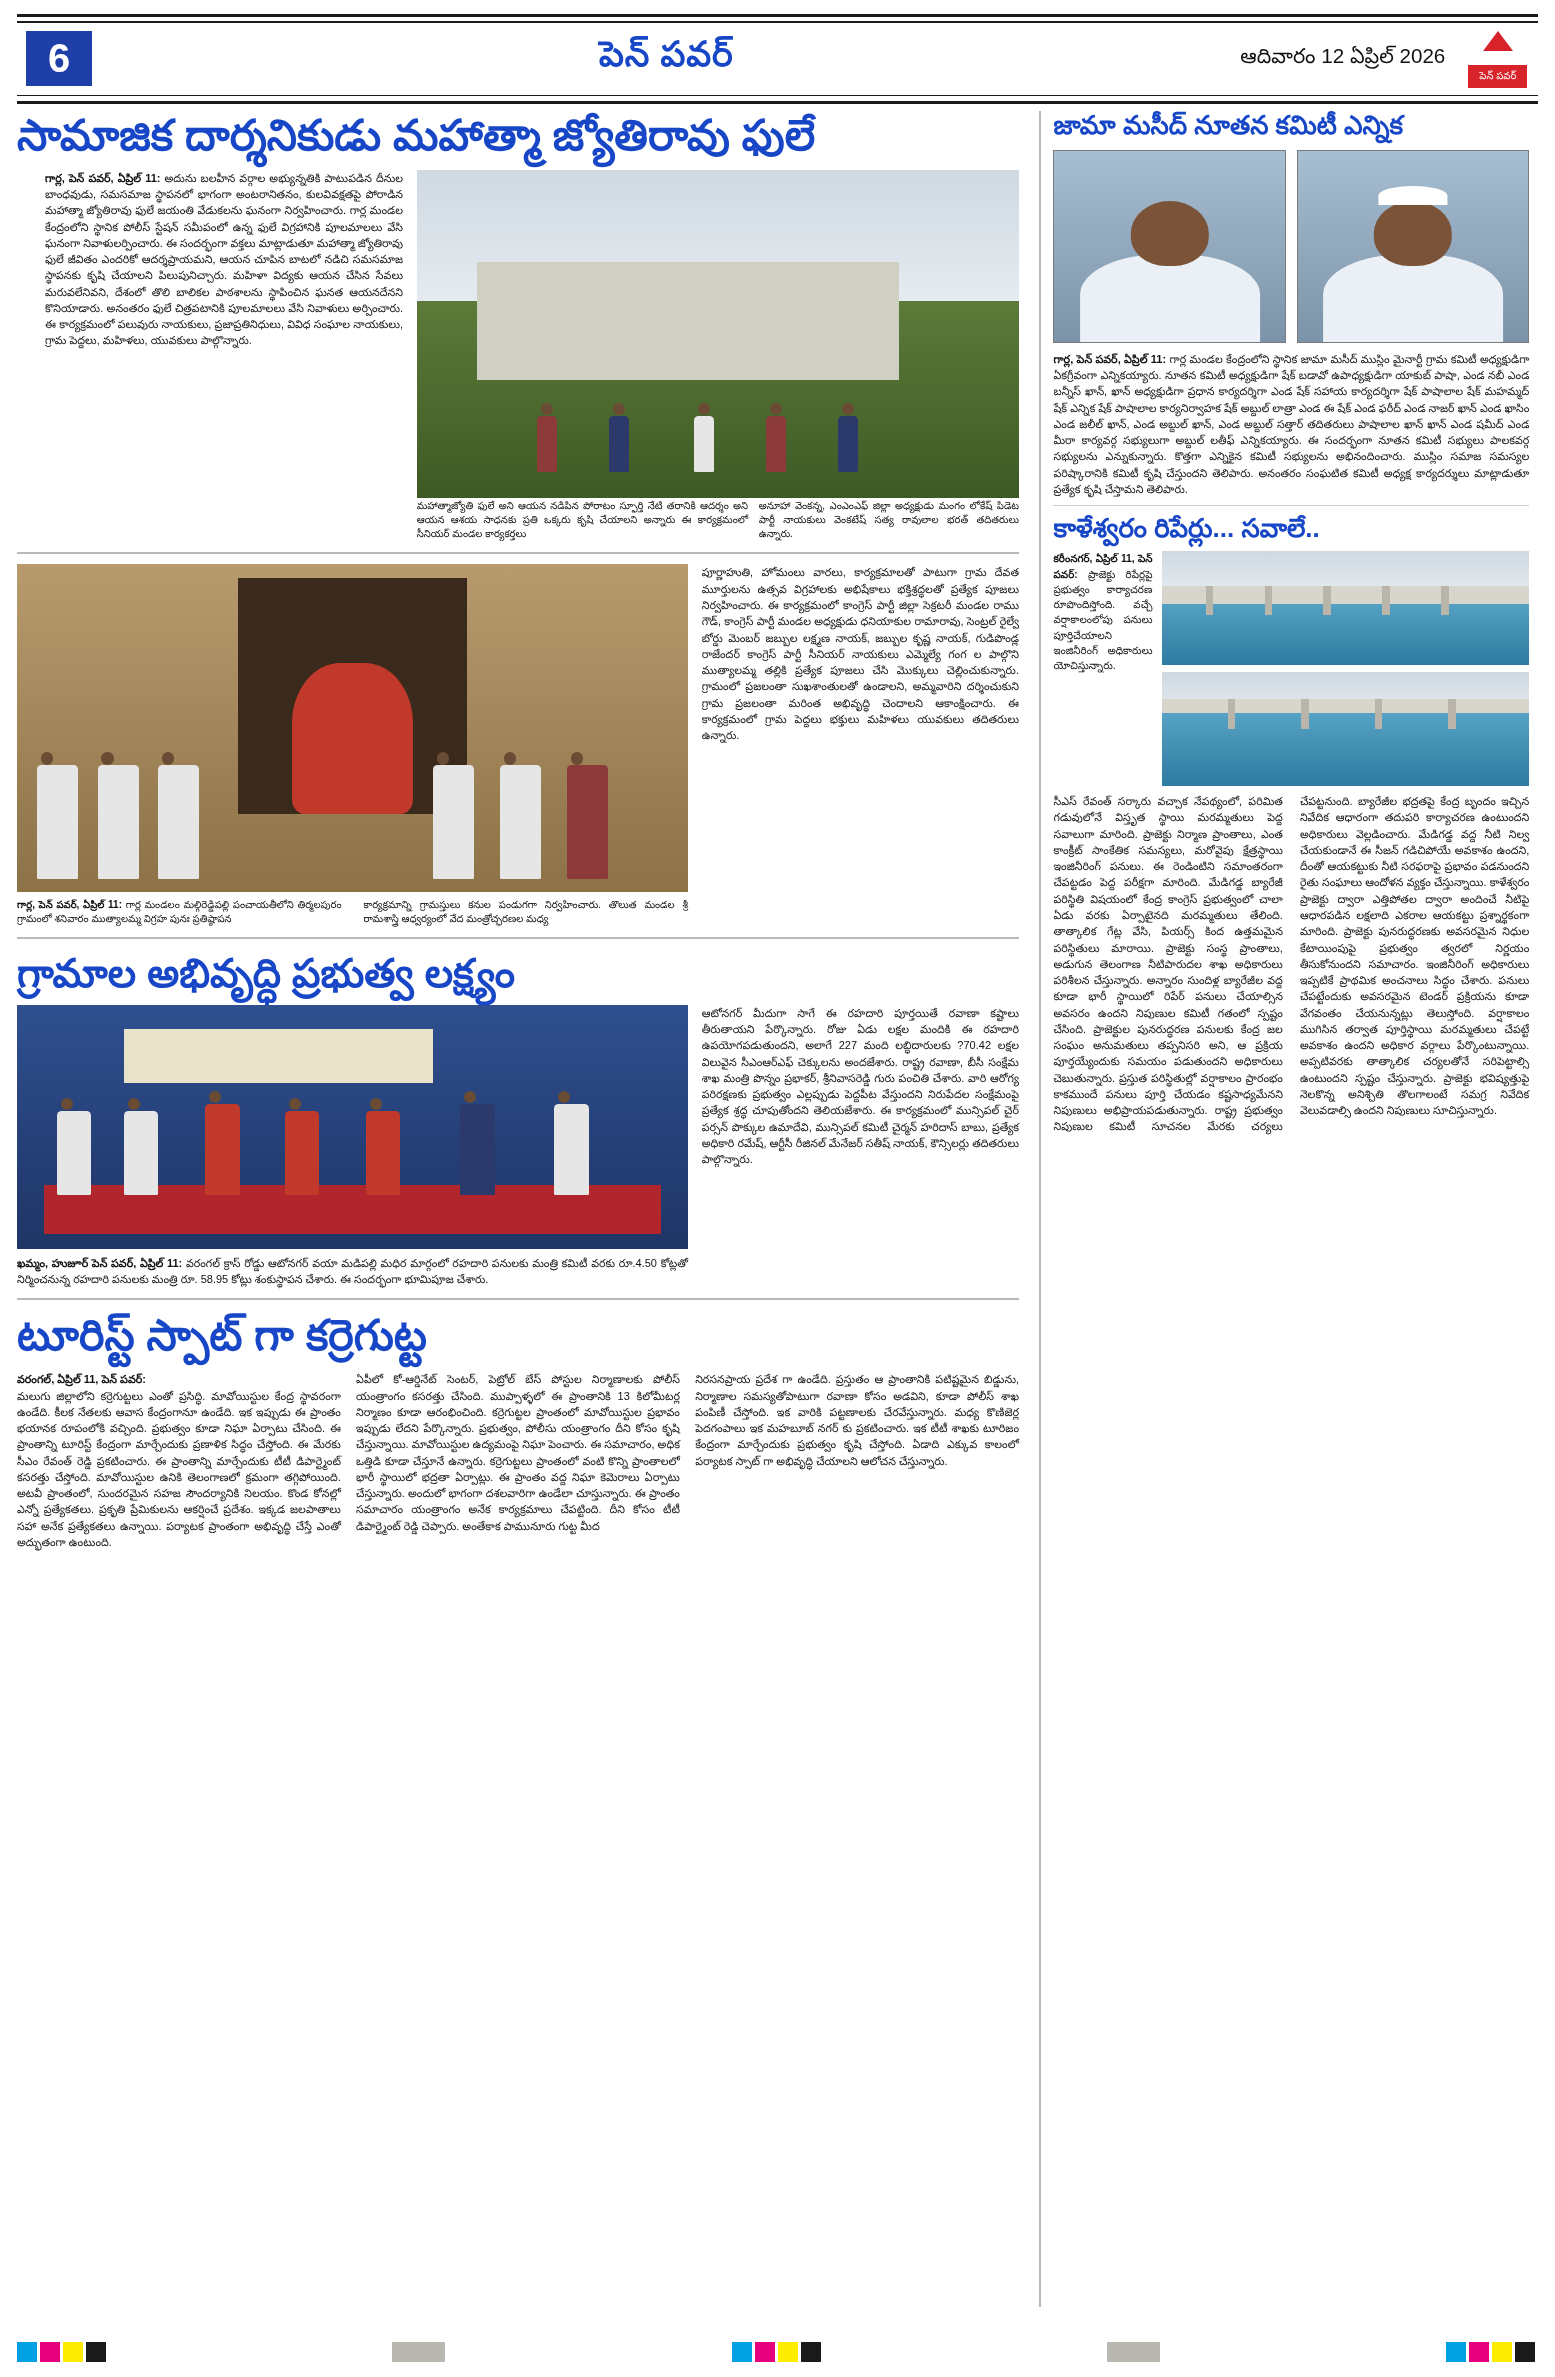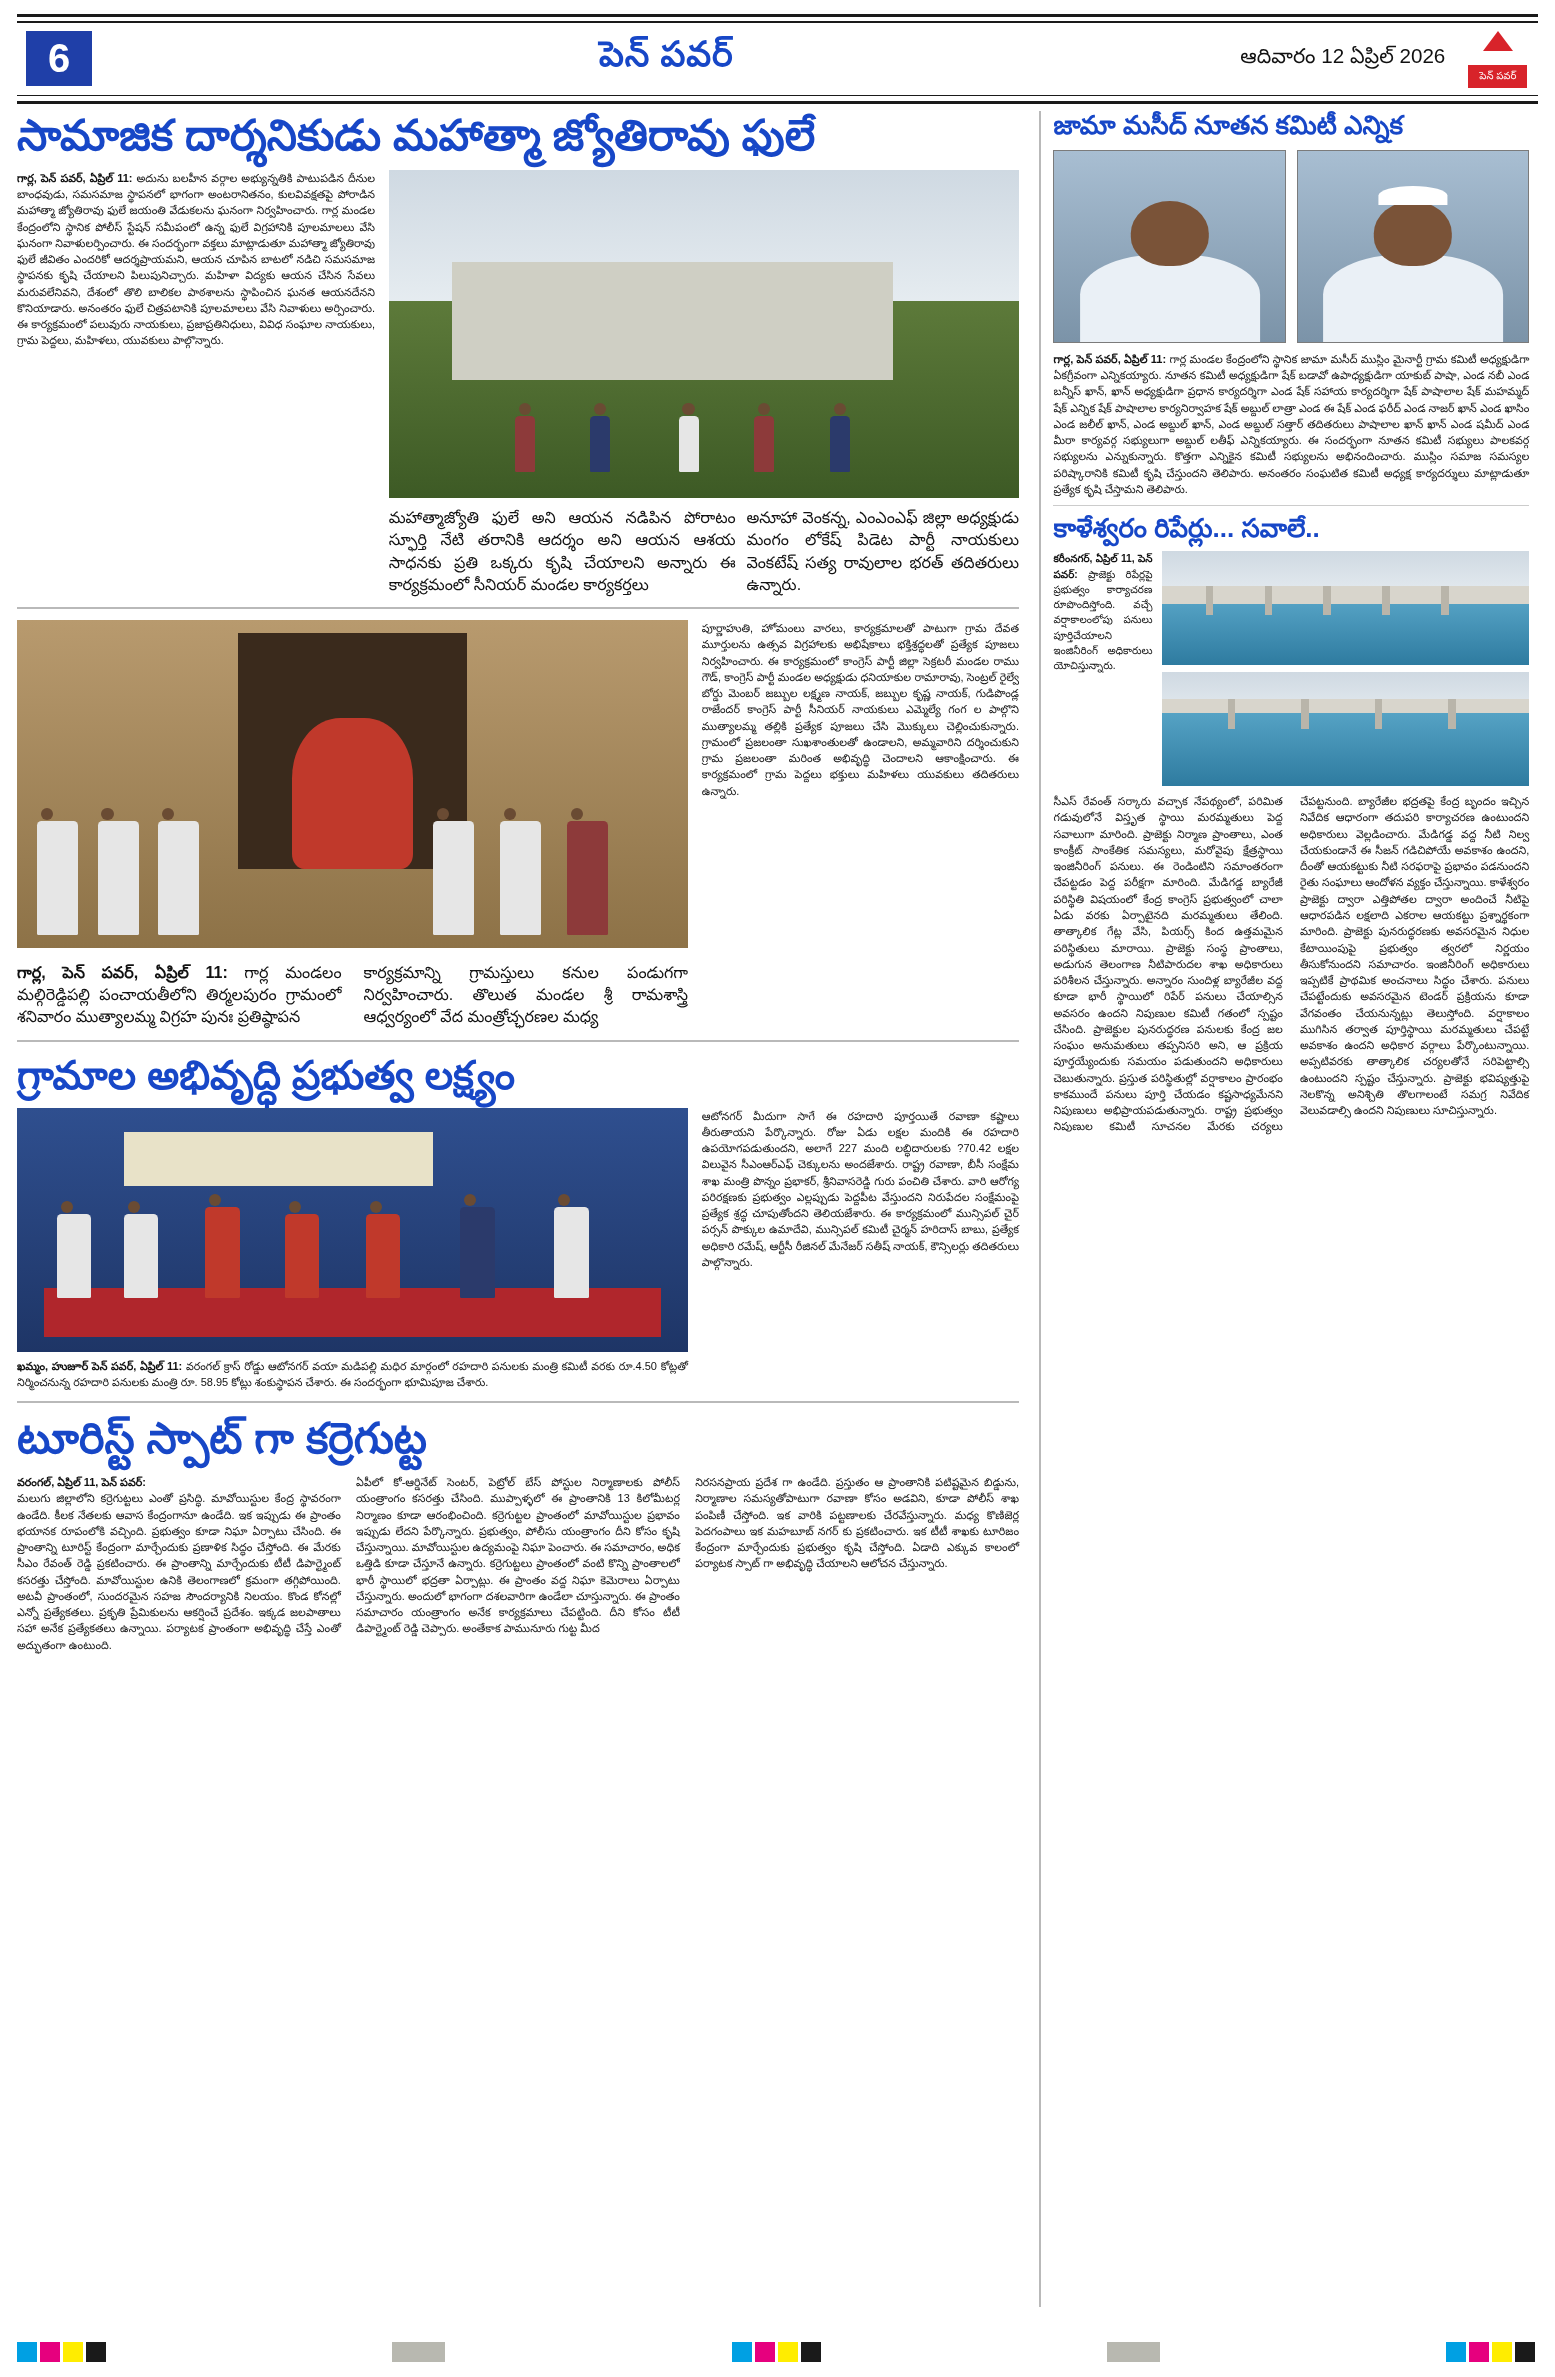--- a/index.html
+++ b/index.html
@@ -34,21 +34,21 @@
   .h-lg { font-size:40px; }
   .h-md { font-size:26px; }
   .rule { height:2.3px; background:#b9b9b9; margin:10.7px 0; }
   .rule-thin { height:1.5px; background:#cccccc; margin:7.6px 0; }
 
   .txt { font-size:11px; line-height:1.48; text-align:justify; color:#111; }
   .txt b, .lead { font-weight:bold; }
   .cols2 { column-count:2; column-gap:17px; }
 
   .photo { background:#c9cbbf; position:relative; overflow:hidden; }
-  .cap { font-size:16px; line-height:1.4; color:#111; text-align:justify; margin-top:9px; }
+  .cap { font-size:10px; line-height:1.4; color:#111; text-align:justify; margin-top:1px; }
 
   
   .ph-sky { position:absolute; left:0; right:0; top:0; height:45%; background:linear-gradient(#cfd9e2,#e8eef2); }
   .ph-green { position:absolute; left:0; right:0; bottom:0; height:60%; background:linear-gradient(#5d7a3a,#3d5a25); }
   .ph-build { position:absolute; background:#b9a894; }
   .ph-fig { position:absolute; bottom:8%; width:20px; height:56px; background:#8d3a3a; border-radius:4.6px 4.6px 1.5px 1.5px; }
   .ph-fig.b { background:#2b3a6b; }
   .ph-fig.w { background:#e6e6e6; }
   .ph-fig:after { content:""; position:absolute; top:-13px; left:3.8px; width:12.2px; height:12.2px; border-radius:50%; background:#6a4b33; }
 
@@ -92,21 +92,21 @@
     </div>
   </div>
 
   <div class="body-wrap">
 
     <div class="left-col">
 
       <div>
         <div class="headline h-xl">సామాజిక దార్శనికుడు మహాత్మా జ్యోతిరావు ఫులే</div>
         <div style="display:flex; gap:13.7px; margin-top:9.1px;">
-          <div style="width:358px;">
+          <div style="width:358px;margin-left:28px;">
             <div class="txt">
               <b>గార్ల, పెన్ పవర్, ఏప్రిల్ 11:</b>
               <span>అదును బలహీన వర్గాల అభ్యున్నతికి పాటుపడిన దీనుల బాంధవుడు, సమసమాజ స్థాపనలో భాగంగా అంటరానితనం, కులవివక్షతపై పోరాడిన మహాత్మా జ్యోతిరావు ఫులే జయంతి వేడుకలను ఘనంగా నిర్వహించారు. గార్ల మండల కేంద్రంలోని స్థానిక పోలీస్ స్టేషన్ సమీపంలో ఉన్న ఫులే విగ్రహానికి పూలమాలలు వేసి ఘనంగా నివాళులర్పించారు. ఈ సందర్భంగా వక్తలు మాట్లాడుతూ మహాత్మా జ్యోతిరావు ఫులే జీవితం ఎందరికో ఆదర్శప్రాయమని, ఆయన చూపిన బాటలో నడిచి సమసమాజ స్థాపనకు కృషి చేయాలని పిలుపునిచ్చారు. మహిళా విద్యకు ఆయన చేసిన సేవలు మరువలేనివని, దేశంలో తొలి బాలికల పాఠశాలను స్థాపించిన ఘనత ఆయనదేనని కొనియాడారు. అనంతరం ఫులే చిత్రపటానికి పూలమాలలు వేసి నివాళులు అర్పించారు. ఈ కార్యక్రమంలో పలువురు నాయకులు, ప్రజాప్రతినిధులు, వివిధ సంఘాల నాయకులు, గ్రామ పెద్దలు, మహిళలు, యువకులు పాల్గొన్నారు.</span>
             </div>
           </div>
           <div style="flex:1;">
             <div class="photo" style="height:328px;">
               <div class="ph-sky"></div>
               <div class="ph-green"></div>
               <div class="ph-build" style="left:10%; top:28%; width:70%; height:36%; background:#cfcfc4;"></div>

